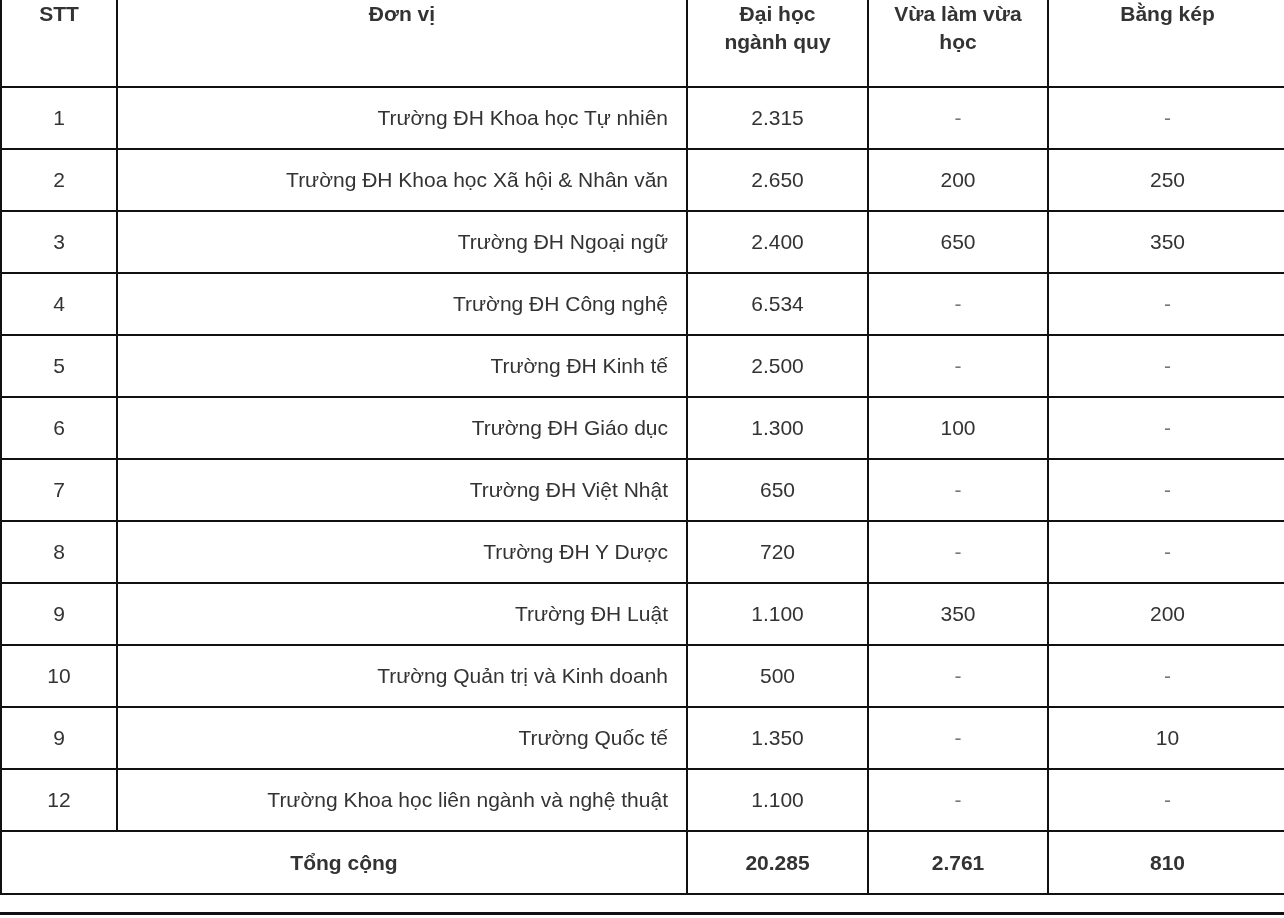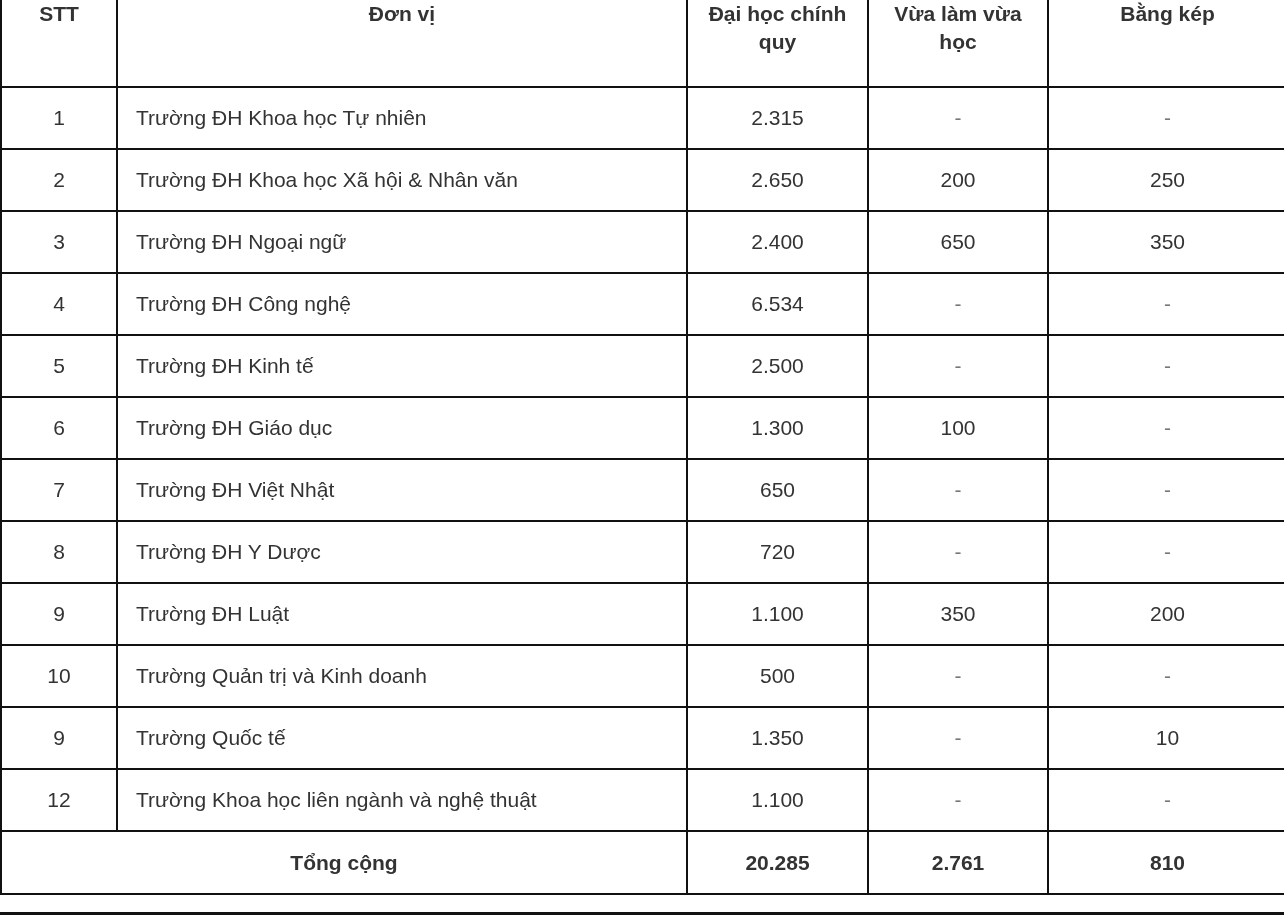--- a/index.html
+++ b/index.html
@@ -21,21 +21,21 @@
   table.t th {
     font-weight: bold;
     text-align: center;
     vertical-align: top;
     line-height: 28px;
     height: 86px;
     color: #333333;
   }
   table.t td { height: 60px; }
   td.c { text-align: center; }
-  td.l { text-align: left; }
+  td.l { text-align: right; }
   td.dash { color: #777777; }
   tr.total td { font-weight: bold; height: 61px; margin-left: 36px; }
   .bottom-rule {
     position: absolute; left: 0; top: 912px; width: 1284px; height: 3px; background: #111;
   }
 </style>
 </head>
 <body>
 
 <table class="t">
@@ -43,21 +43,21 @@
     <col style="width:116px">
     <col style="width:570px">
     <col style="width:181px">
     <col style="width:180px">
     <col style="width:239px">
   </colgroup>
   <thead>
     <tr>
       <th>STT</th>
       <th>Đơn vị</th>
-      <th>Đại học chính quy</th>
+      <th>Đại học ngành quy</th>
       <th>Vừa làm vừa học</th>
       <th>Bằng kép</th>
     </tr>
   </thead>
   <tbody>
     <tr>
       <td class="c">1</td>
       <td class="l">Trường ĐH Khoa học Tự nhiên</td>
       <td class="c">2.315</td>
       <td class="c dash">-</td>

